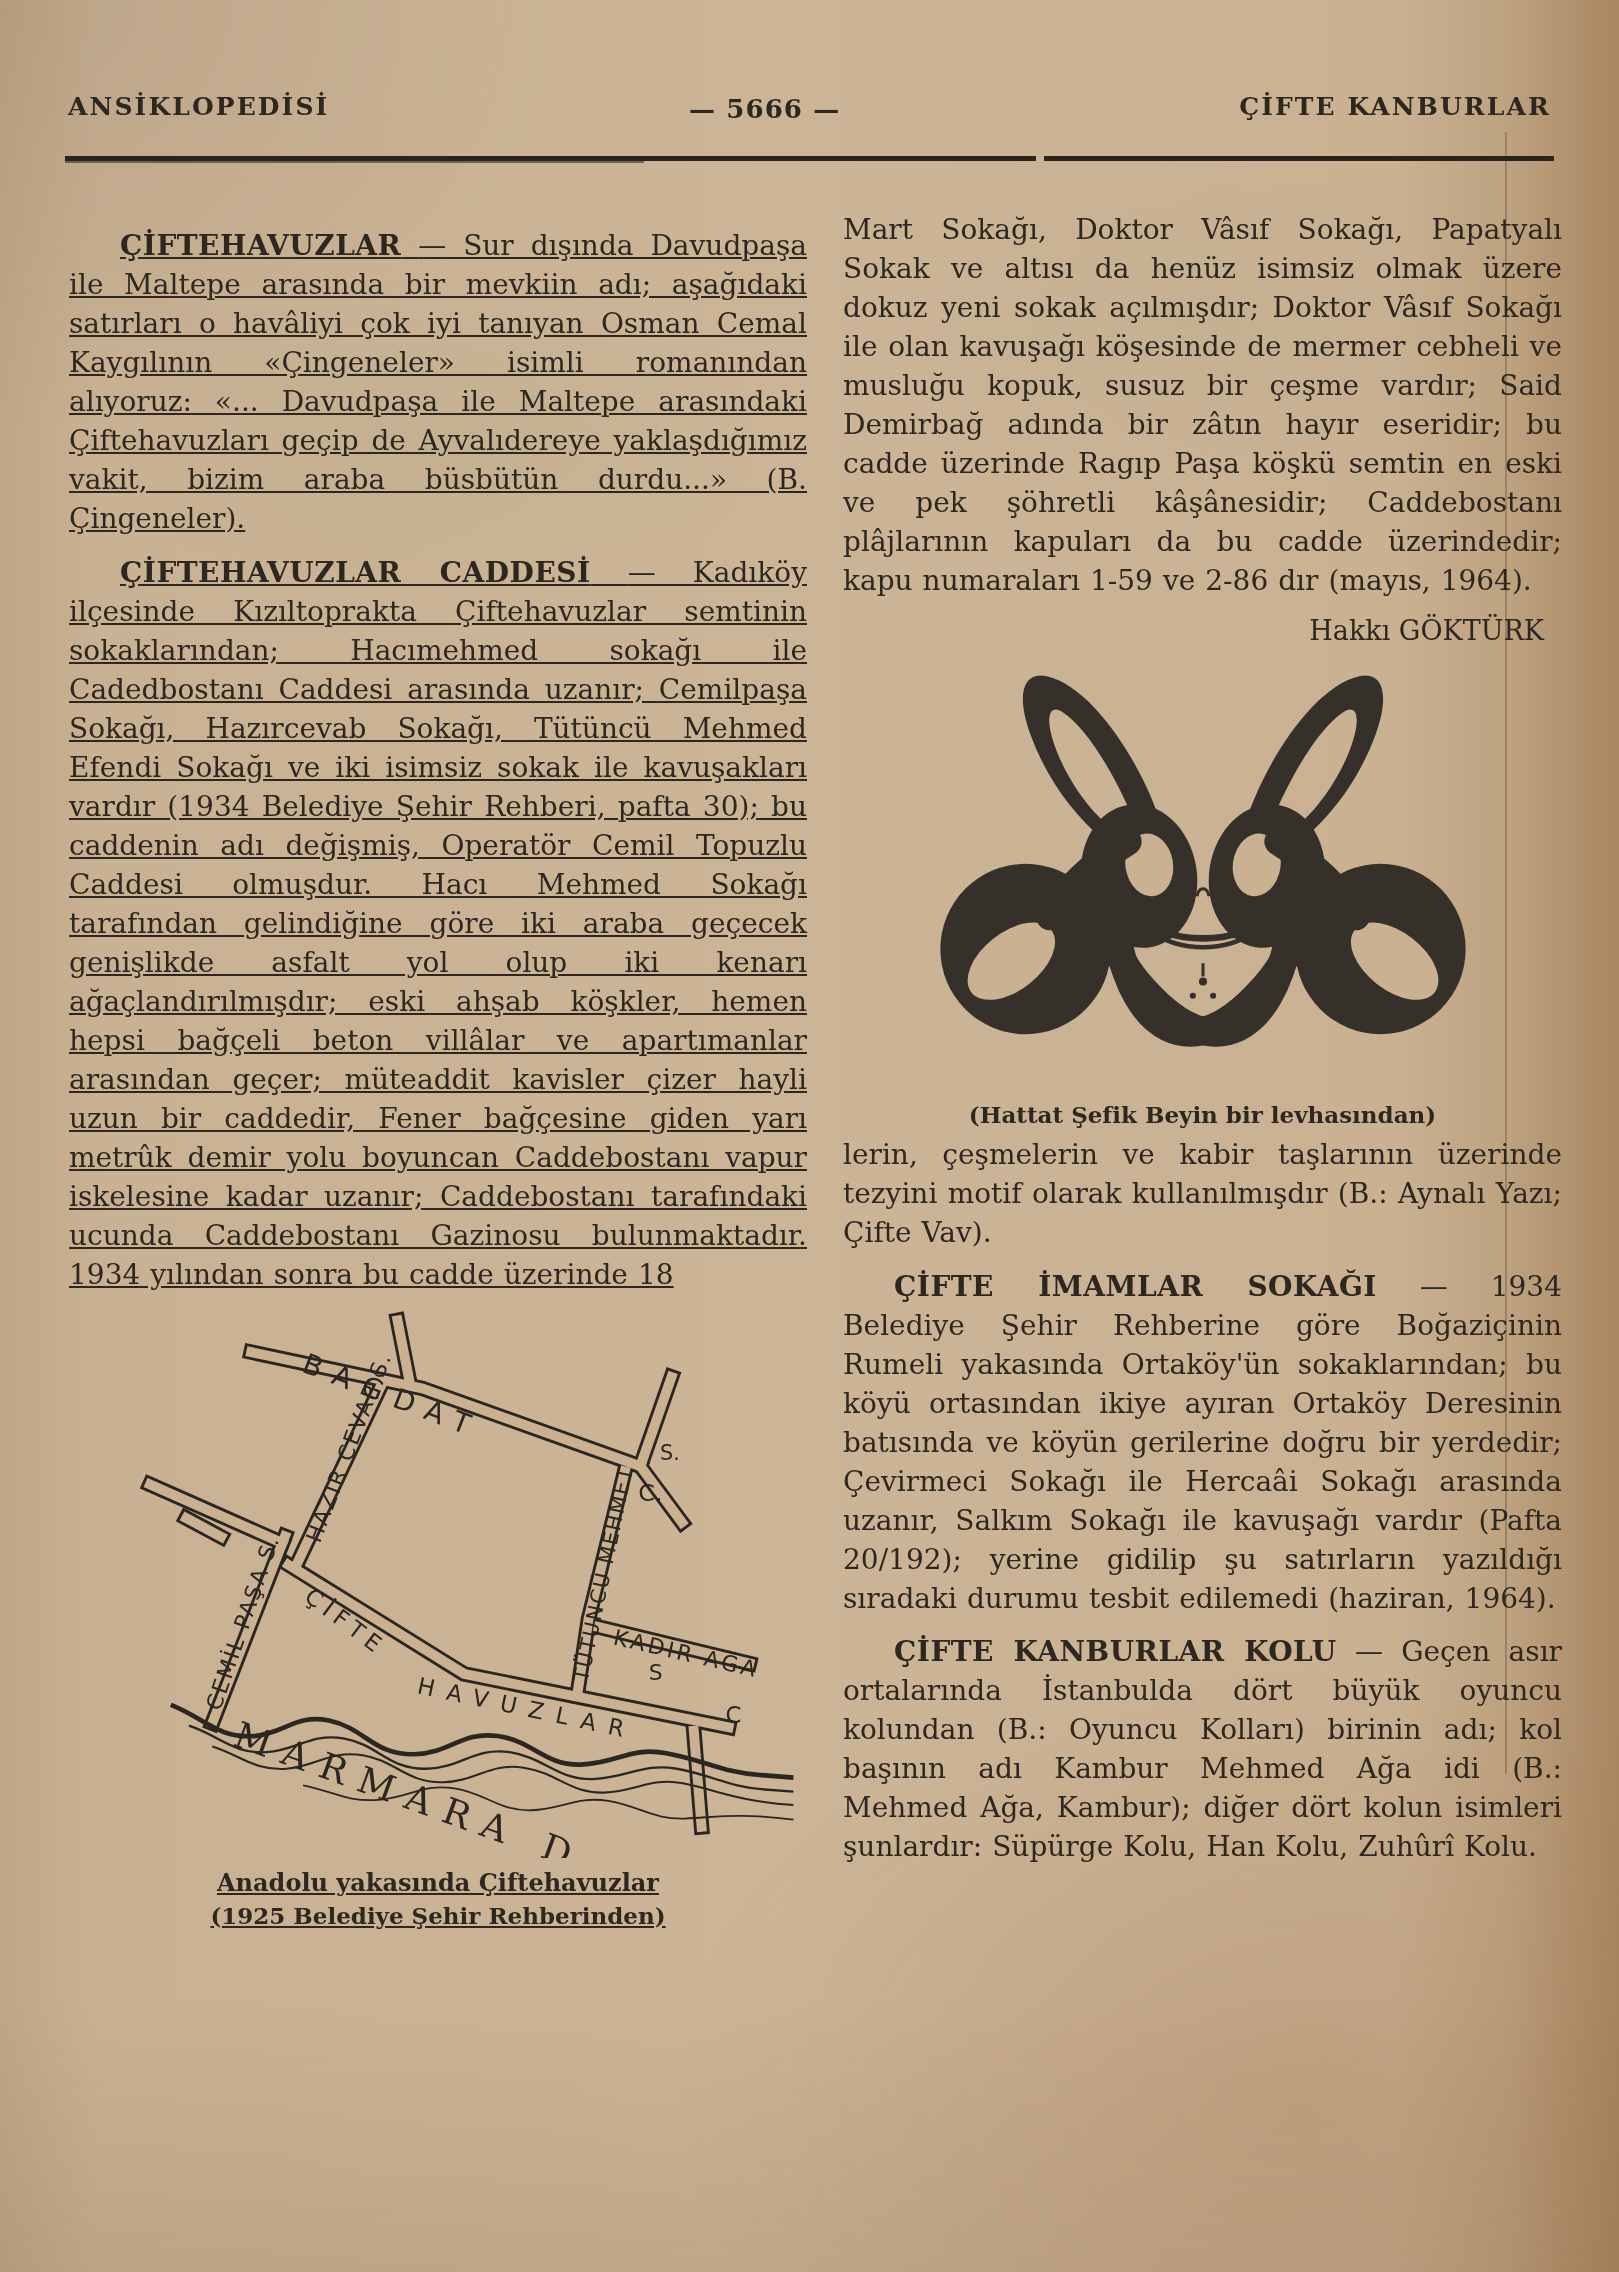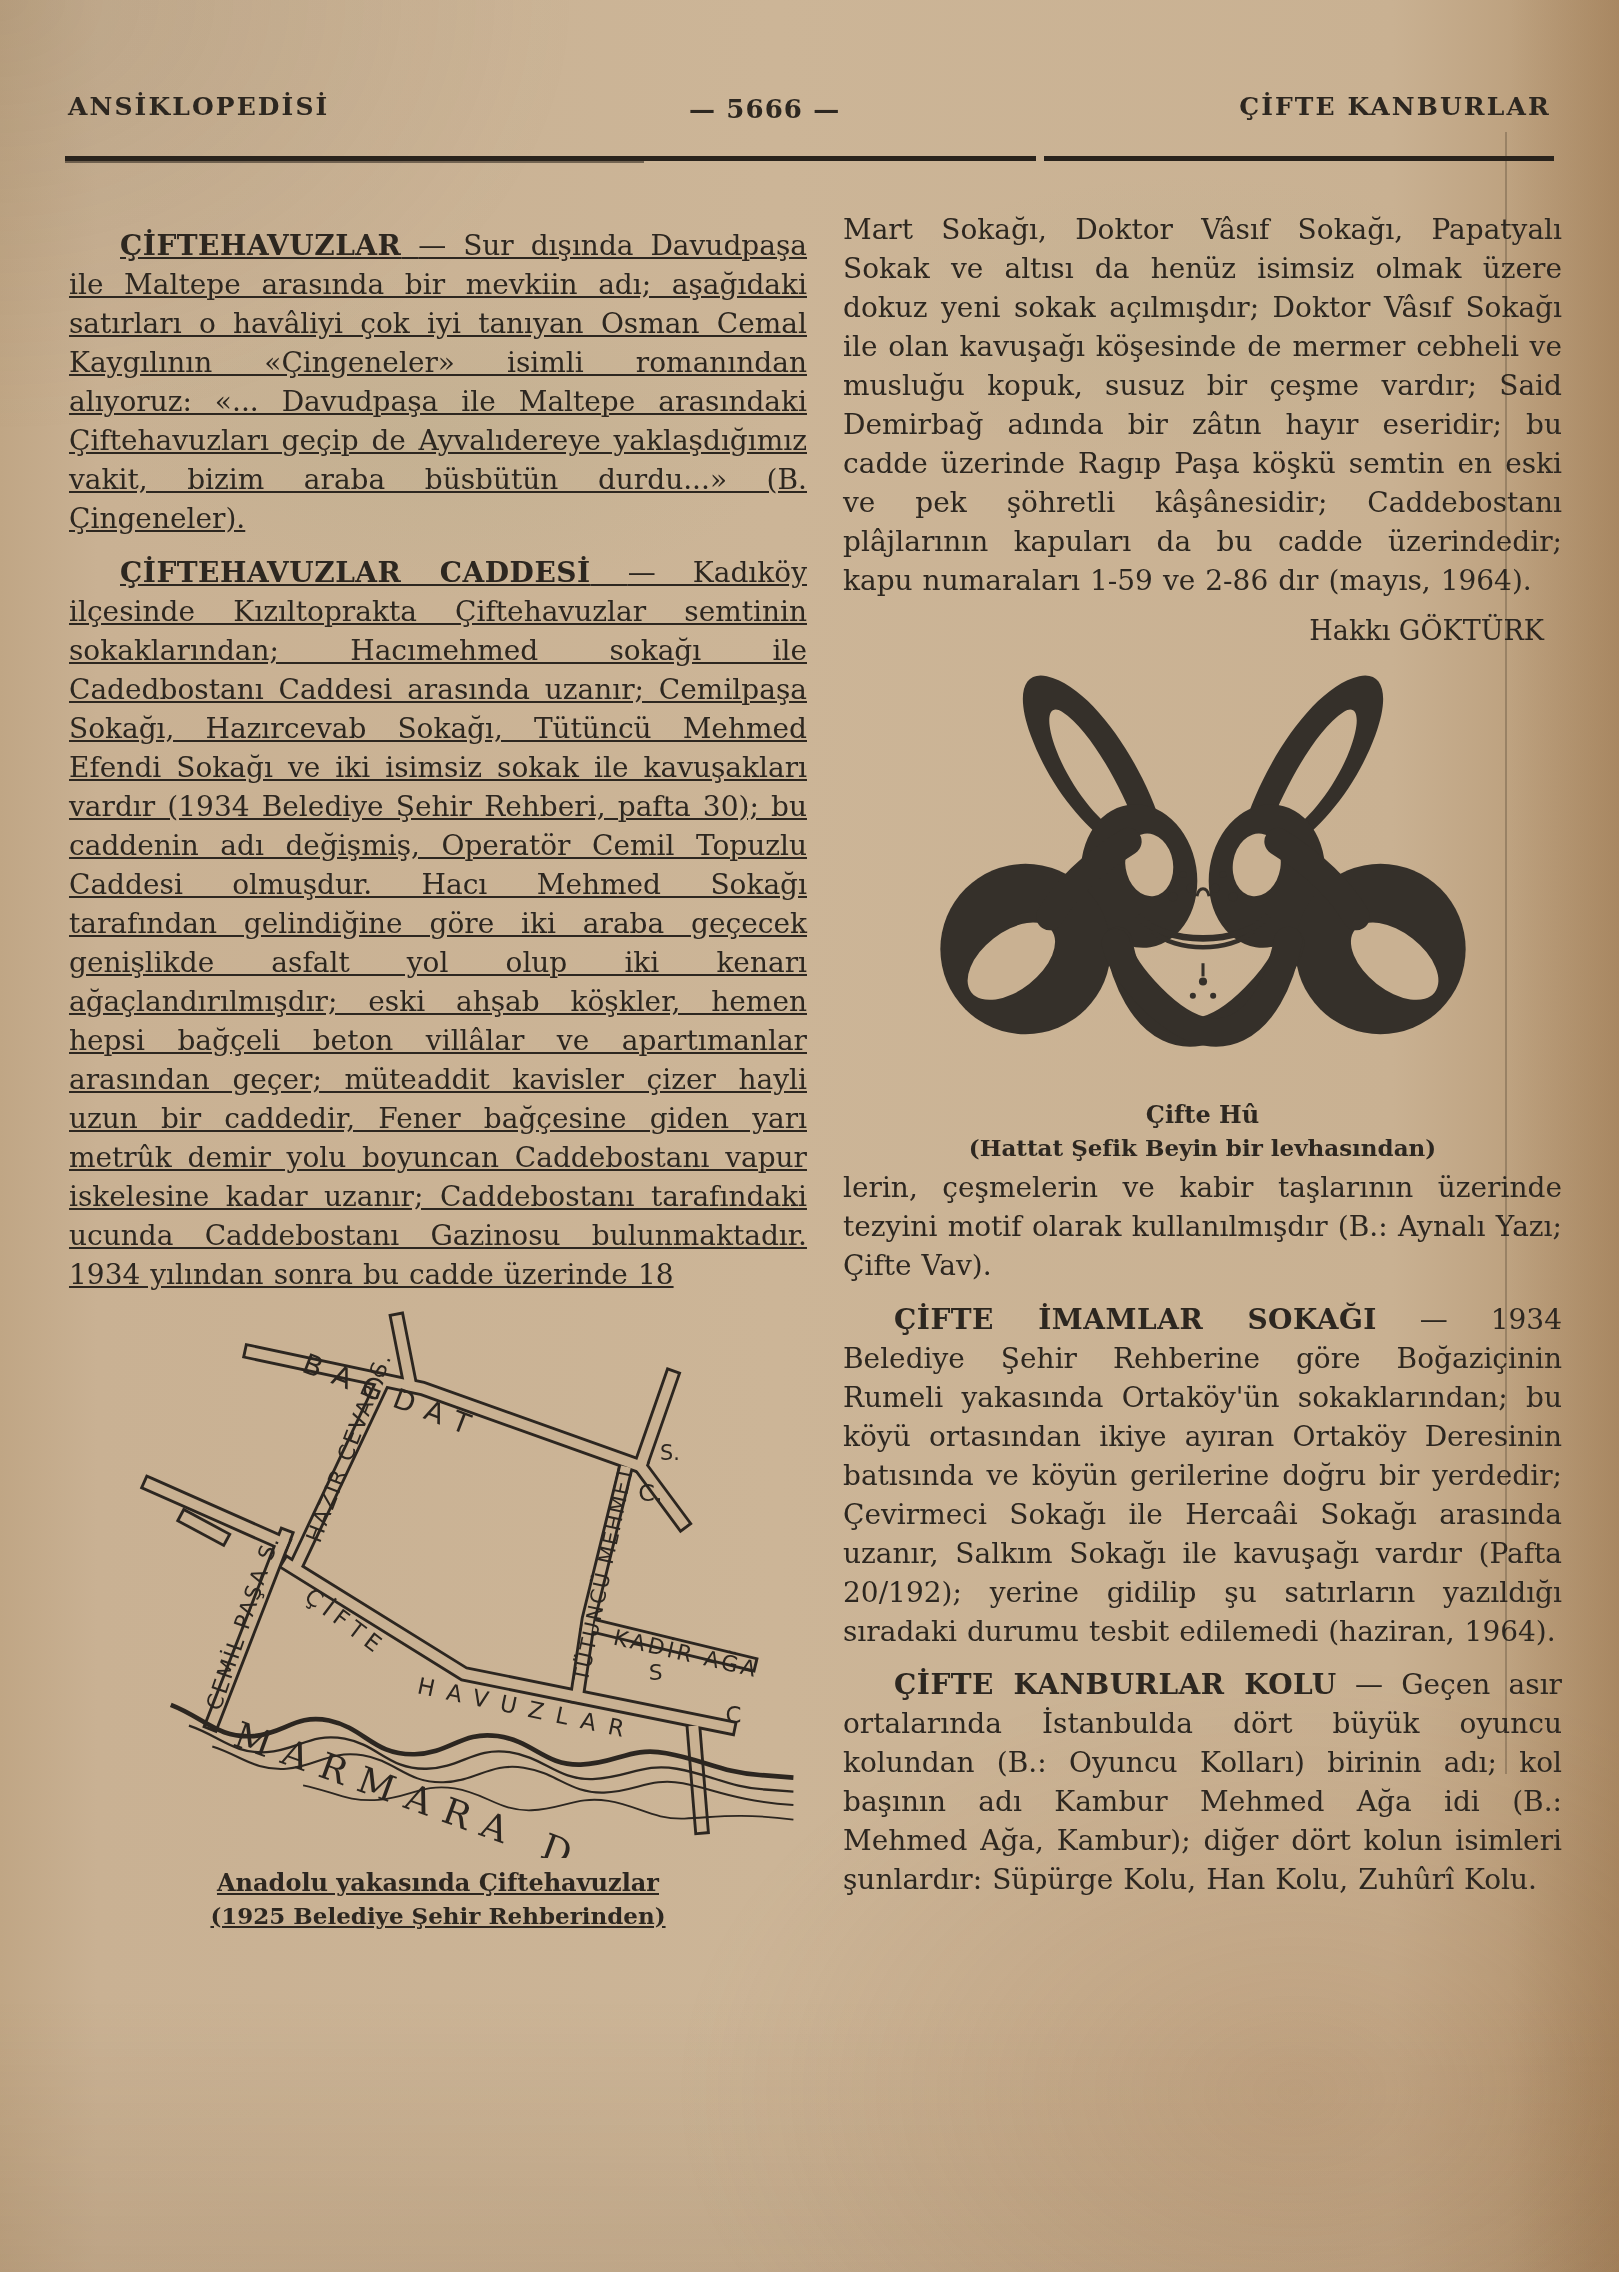--- a/index.html
+++ b/index.html
@@ -161,21 +161,20 @@
         <circle cx="561" cy="425" r="7"></circle>
           <circle cx="639" cy="425" r="7"></circle>
         <path d="M588,468 C592,448 608,448 612,468" fill="none" stroke="#35302a" stroke-width="6"></path>
         <path d="M600,600 L600,626" stroke="#35302a" stroke-width="6"></path>
         <circle cx="600" cy="636" r="8"></circle>
         <circle cx="580" cy="664" r="6"></circle>
           <circle cx="620" cy="664" r="6"></circle>
       </g>
     </svg>
     <figcaption class="figcap">
-      <div>Çifte Hû</div>
       <div class="l2">(Hattat Şefik Beyin bir levhasından)</div>
     </figcaption>
   </figure>
 
   <p class="art noind"><span>lerin, çeşmelerin ve kabir taşlarının üzerinde tezyini motif olarak kullanılmışdır (B.: Aynalı Yazı; Çifte Vav).</span></p>
 
   <p class="art"><b class="term">ÇİFTE İMAMLAR SOKAĞI</b> <span>— 1934 Belediye Şehir Rehberine göre Boğaziçinin Rumeli yakasında Ortaköy'ün sokaklarından; bu köyü ortasından ikiye ayıran Ortaköy Deresinin batısında ve köyün gerilerine doğru bir yerdedir; Çevirmeci Sokağı ile Hercaâi Sokağı arasında uzanır, Salkım Sokağı ile kavuşağı vardır (Pafta 20/192); yerine gidilip şu satırların yazıldığı sıradaki durumu tesbit edilemedi (haziran, 1964).</span></p>
 
   <p class="art"><b class="term">ÇİFTE KANBURLAR KOLU</b> <span>— Geçen asır ortalarında İstanbulda dört büyük oyuncu kolundan (B.: Oyuncu Kolları) birinin adı; kol başının adı Kambur Mehmed Ağa idi (B.: Mehmed Ağa, Kambur); diğer dört kolun isimleri şunlardır: Süpürge Kolu, Han Kolu, Zuhûrî Kolu.</span></p>
 </div>

